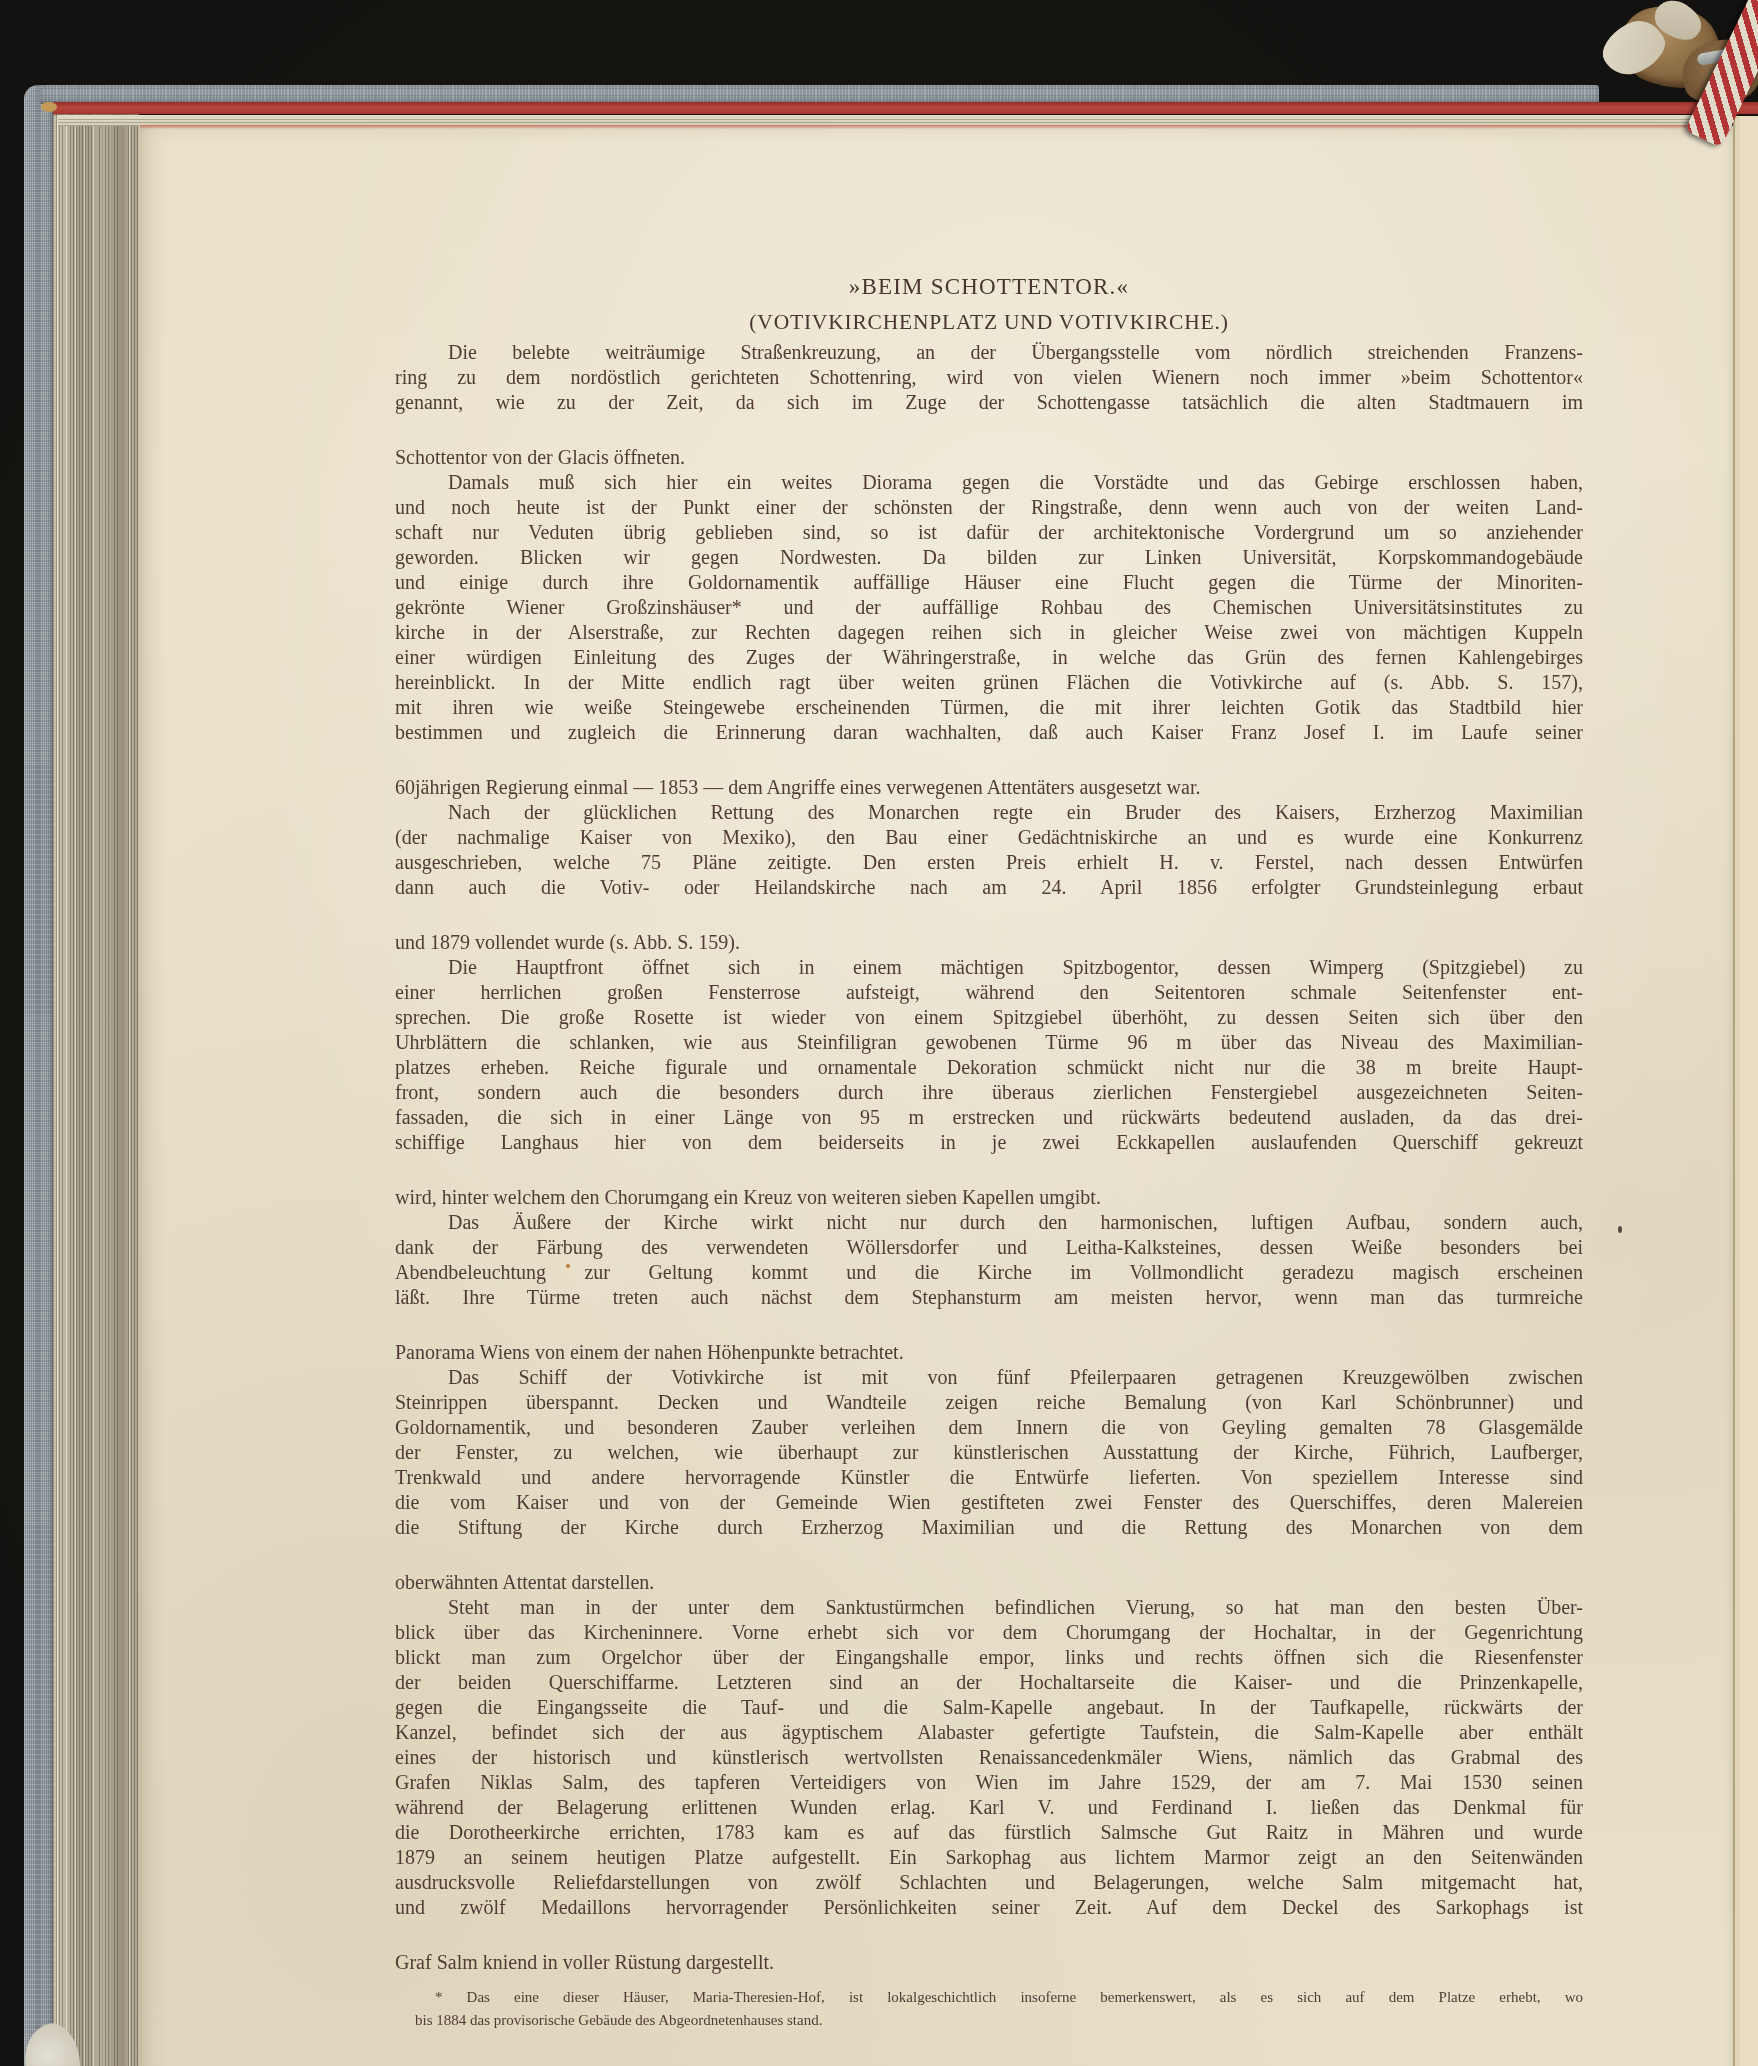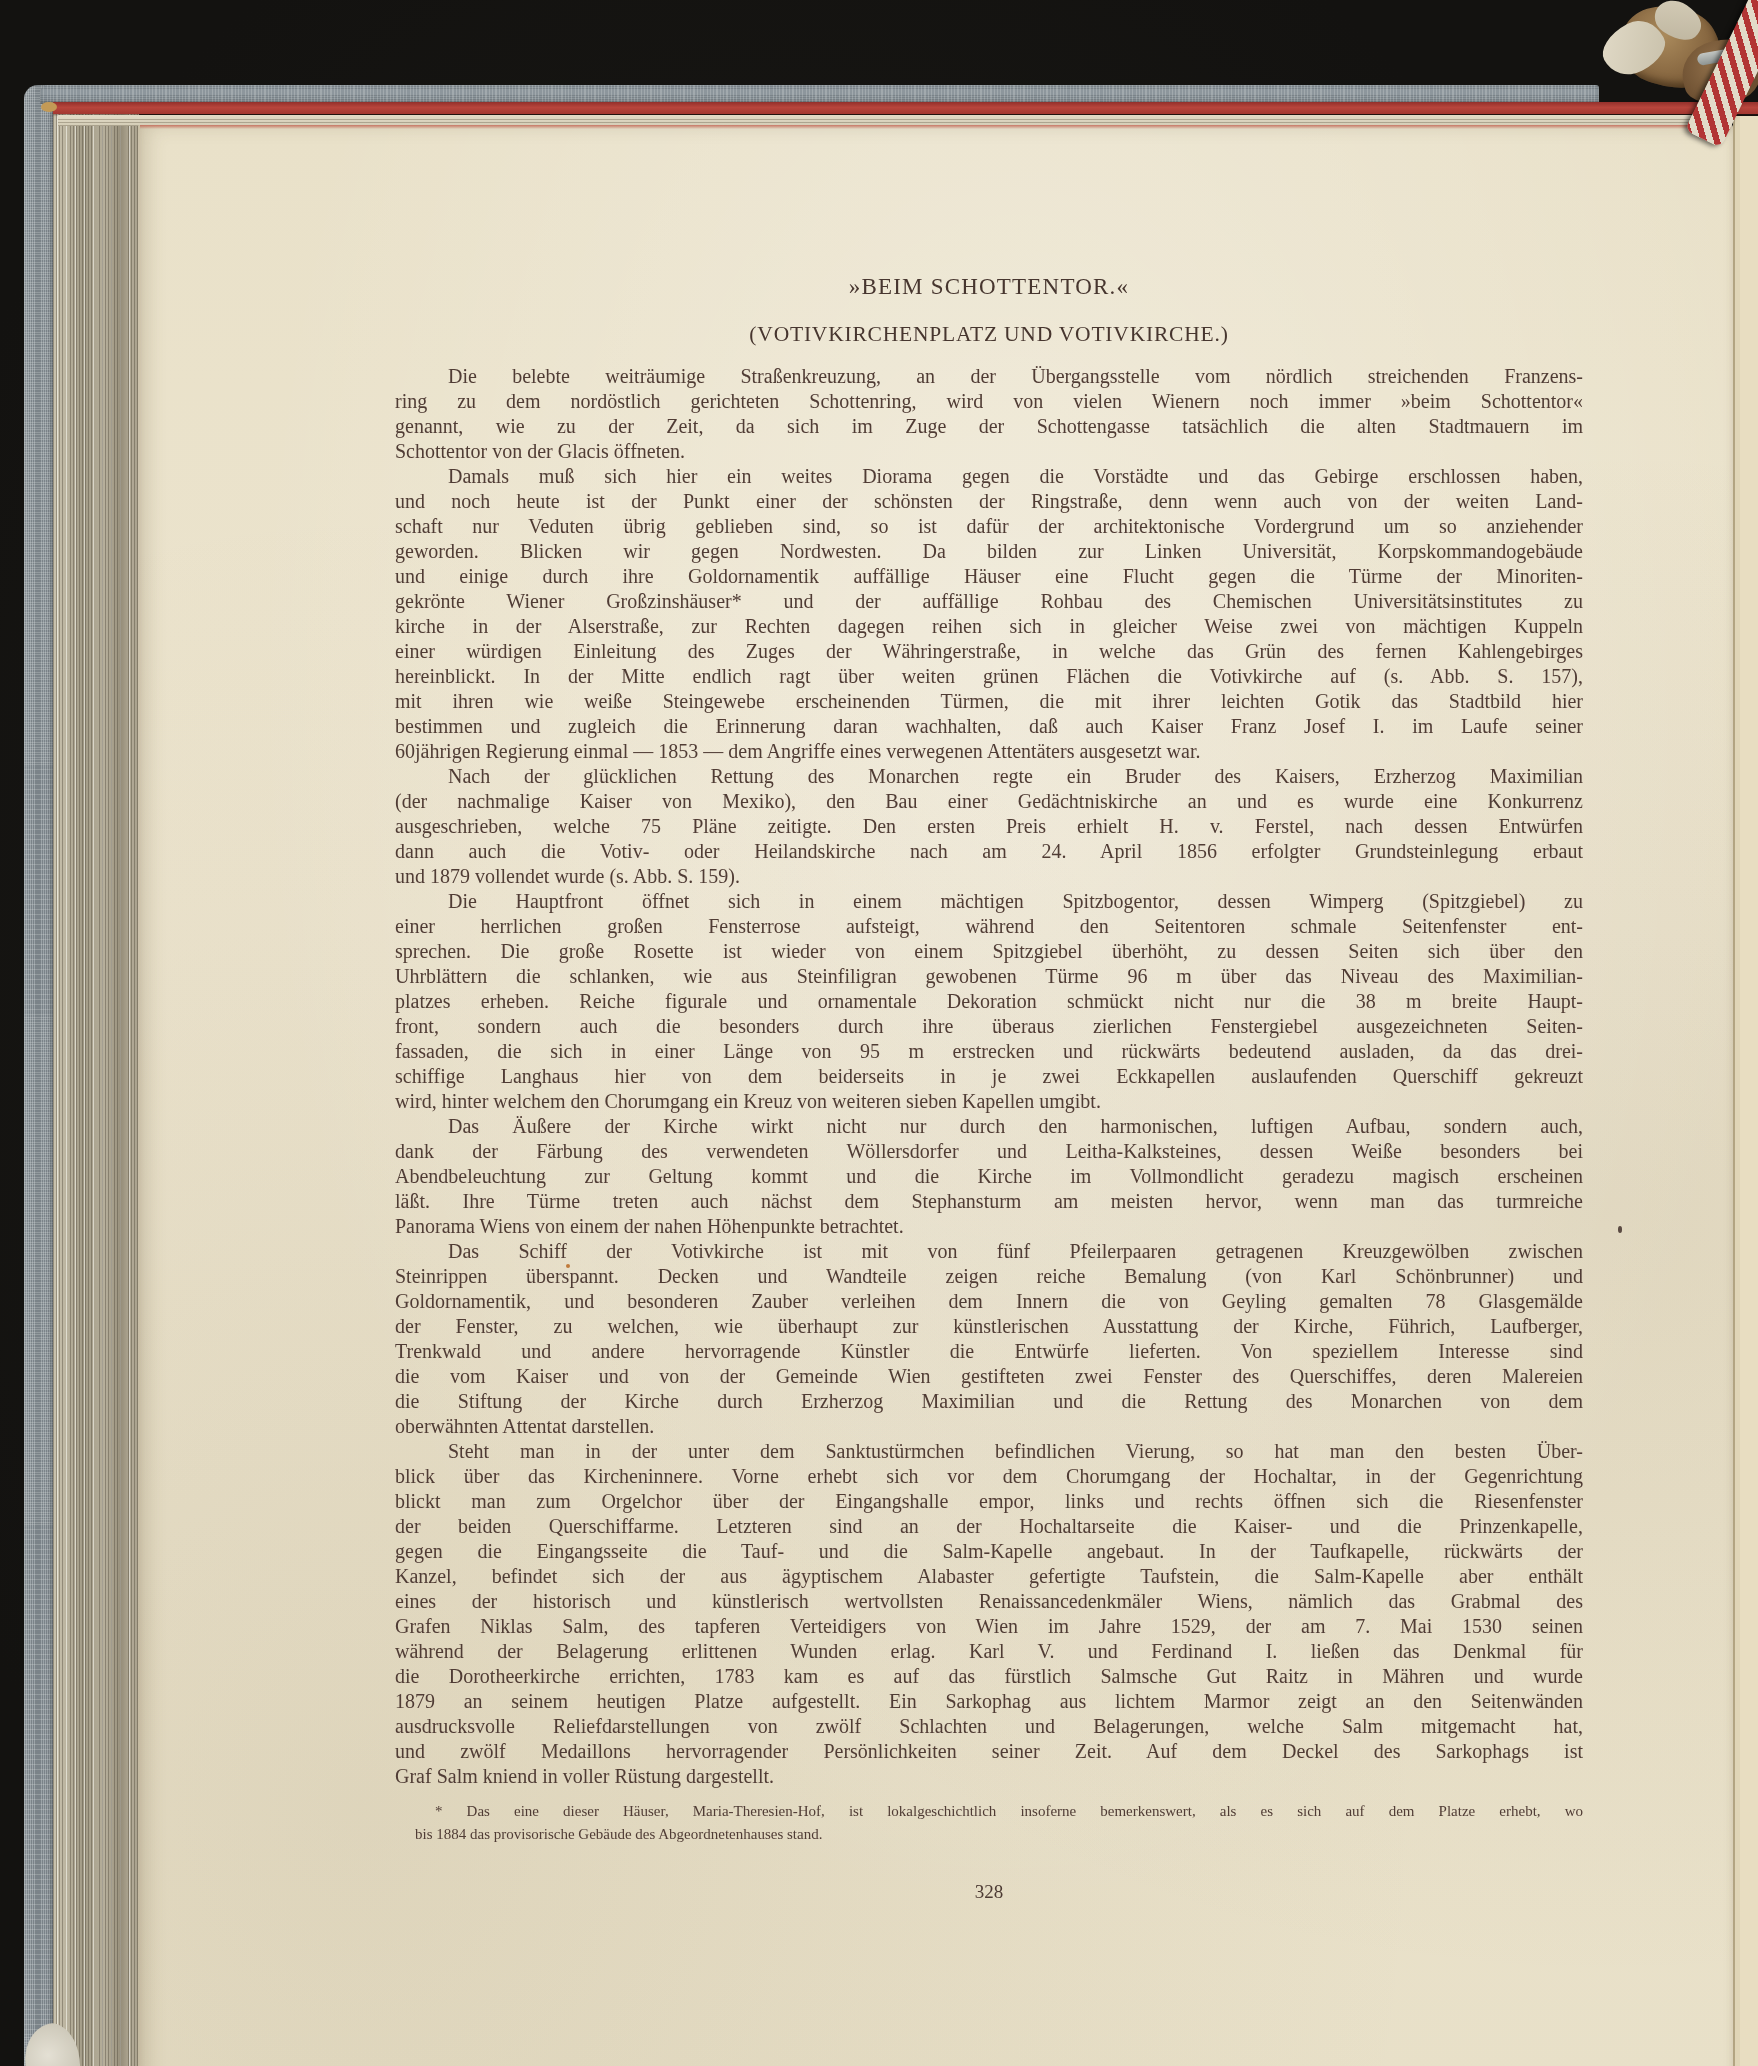--- a/index.html
+++ b/index.html
@@ -135,29 +135,29 @@
   .text-block{
     left:395px;top:269px;width:1188px;
     color:#503c35;
   }
   .title{
     font-size:23px;line-height:36px;letter-spacing:1.2px;
     text-align:center;font-weight:normal;margin:0;color:#47362f;
   }
   .subtitle{
     font-size:21.5px;line-height:35px;letter-spacing:0.8px;
-    text-align:center;font-weight:normal;margin:12px;color:#47362f;
+    text-align:center;font-weight:normal;margin:0;color:#47362f;
   }
   .para .tl{
     font-size:20px;line-height:25px;
     text-align:justify;text-align-last:justify;
     white-space:normal;
   }
   .para .tl:first-child{text-indent:53px;}
-  .para .tl.last{text-align-last:left;}
+  .para .tl.last{text-align-last:left;margin-top:30px;}
   .footnote{margin-top:10.7px;}
   .footnote .tl{
     font-size:15px;line-height:23px;
     text-align:justify;text-align-last:justify;
   }
   .footnote .tl:first-child{text-indent:40px;}
   .footnote .tl.last{text-align-last:left;margin-left:20px;}
   .page-num{
     margin-top:33px;text-align:center;
     font-size:19px;line-height:25px;color:#4c3a33;

